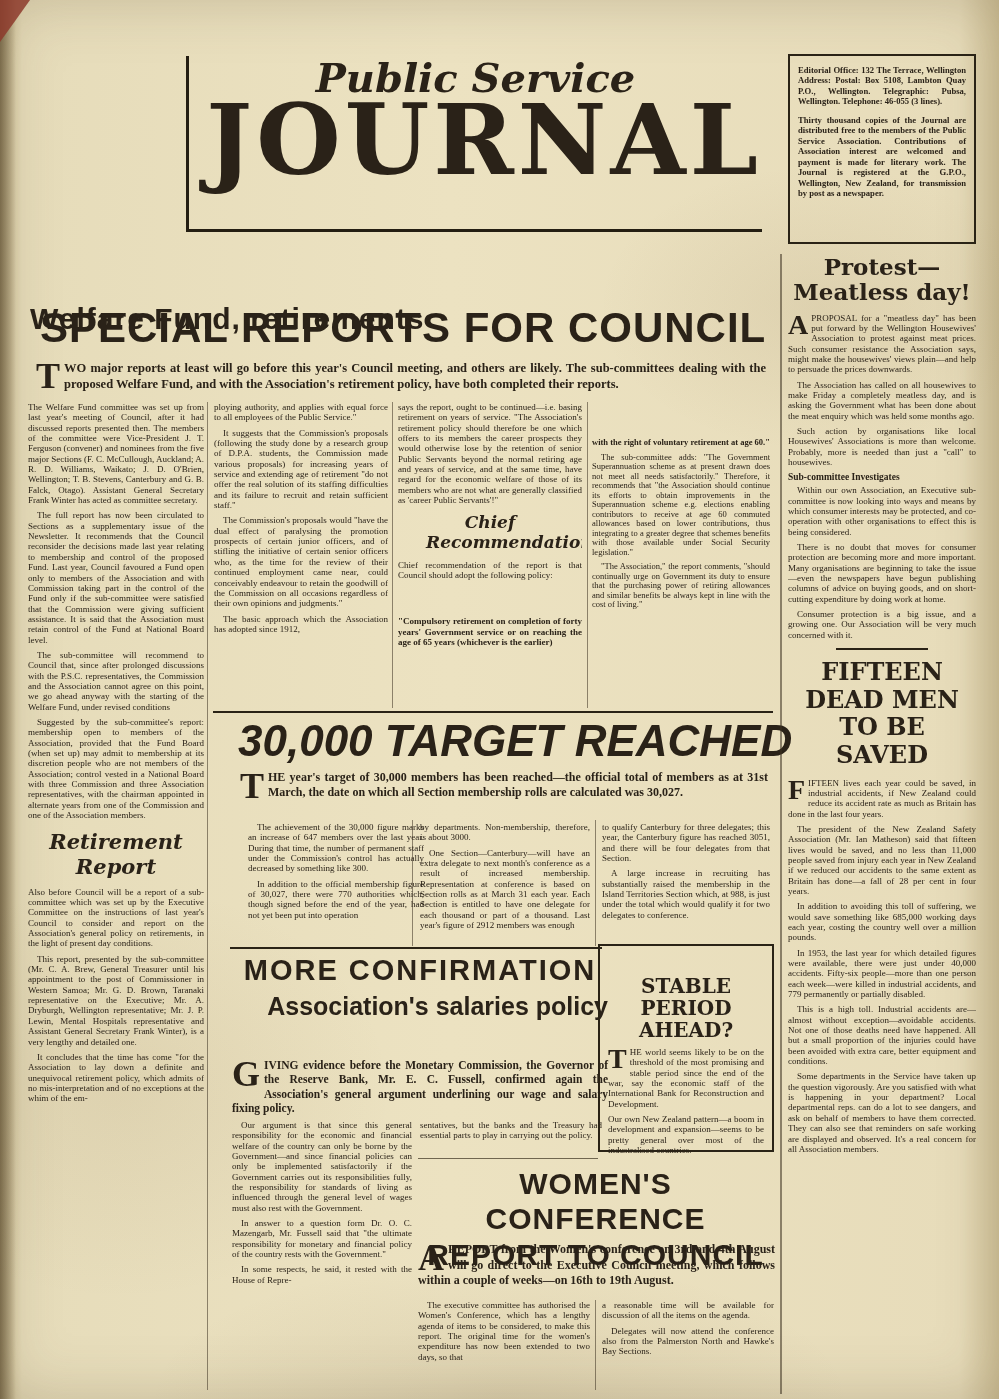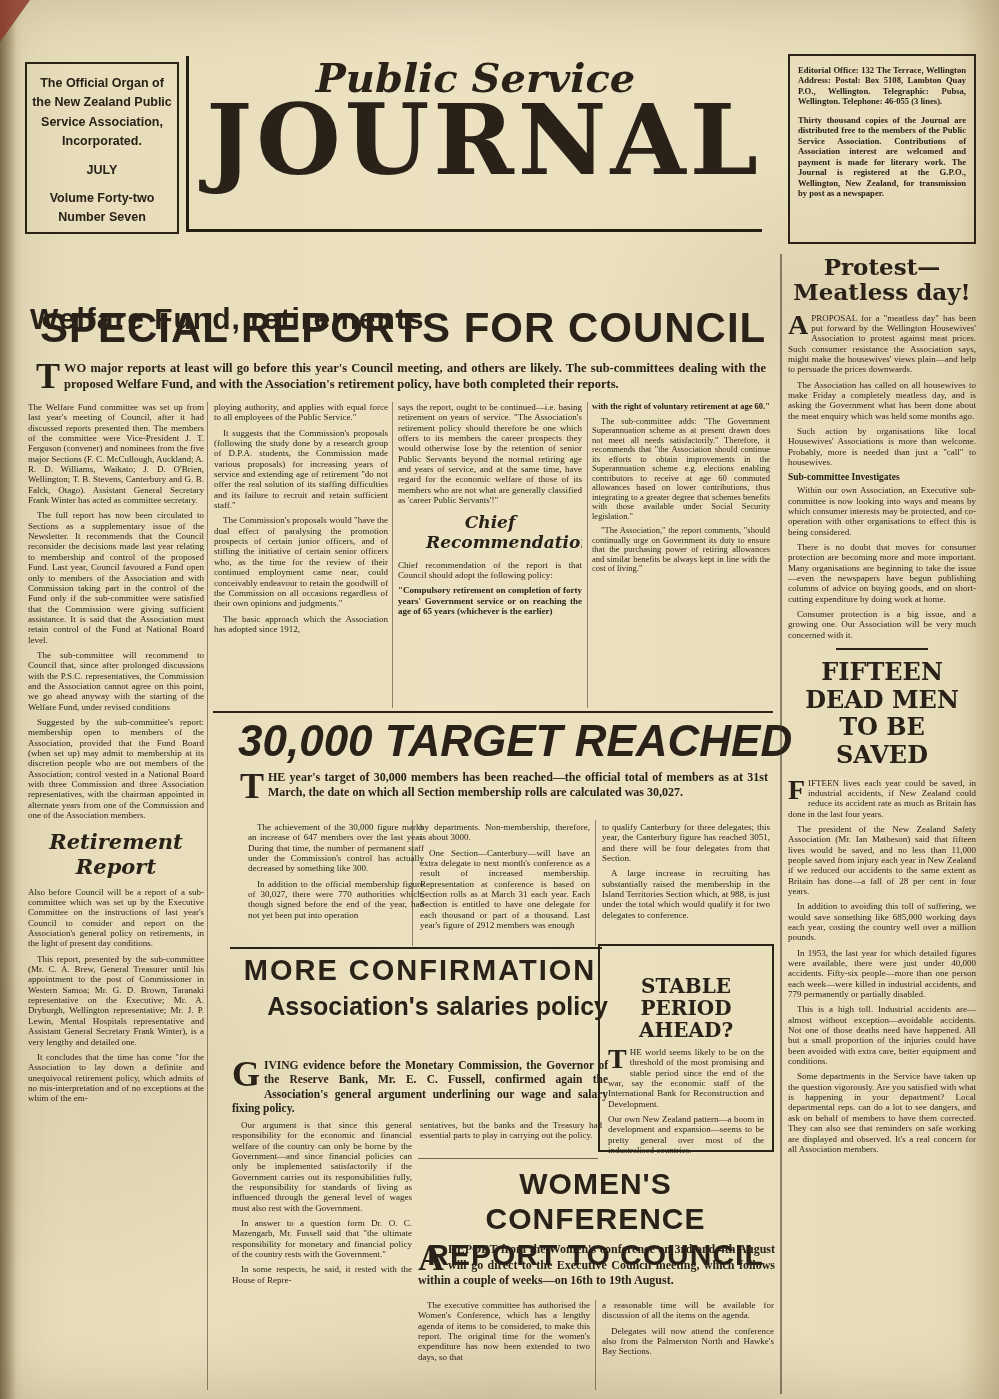--- a/index.html
+++ b/index.html
@@ -35,21 +35,21 @@
   .main-title { font-family:"DejaVu Serif",serif; font-weight:bold; font-size:97px;
     letter-spacing:4px; text-align:right; line-height:.98; margin-top:-5px; }
   .editorial-box { left:788px; top:54px; width:188px; height:190px; border:2px solid #2a2316;
     padding:9px 8px 0; font-weight:bold; font-size:8.6px; line-height:1.22; text-align:justify; }
   .editorial-box p + p { margin-top:8px; }
 
   
   .bt { font-size:9px; line-height:1.15; }
   .bt p { text-align:justify; text-indent:9px; margin-bottom:5px; }
   .bt p.noind { text-indent:0; }
-  .bt p.b { font-weight:bold; }
+  .bt p.b { font-weight:bold;margin-top:36px; }
   .col { overflow:hidden; }
   .tight { font-size:8.5px; line-height:1.12; }
 
   .dc { float:left; font-weight:bold; font-size:28px; line-height:22px; margin:1px 3px 0 0; }
   .dc-lg { float:left; font-weight:bold; font-size:36px; line-height:29px; margin:2px 4px 0 0; }
 
   
   .vr { width:1px; background:rgba(60,50,32,.55); }
   .hr { height:2px; background:#2a2316; }
   .hr-thin { height:1px; background:rgba(60,50,32,.7); }
@@ -95,31 +95,20 @@
     line-height:1.18; letter-spacing:1px; text-align:center; }
   .lead-women { left:418px; top:1242px; width:357px; font-weight:bold; font-size:12px;
     line-height:1.3; text-align:justify; }
 </style>
 </head>
 <body>
 
 <div class="page">
   <div class="corner-mark"></div>
 
-  <div class="abs info-box sans">
-    <div>The Official Organ of</div>
-    <div>the New Zealand Public</div>
-    <div>Service Association,</div>
-    <div>Incorporated.</div>
-    <div class="gap"></div>
-    <div>JULY</div>
-    <div class="gap"></div>
-    <div>Volume Forty-two</div>
-    <div>Number Seven</div>
-  </div>
 
   <div class="abs masthead">
     <div class="script-title">Public Service</div>
     <div class="main-title">JOURNAL</div>
   </div>
 
   <div class="abs editorial-box">
     <p>Editorial Office: 132 The Terrace, Wellington  Address: Postal: Box 5108, Lambton Quay P.O., Wellington. Telegraphic: Pubsa, Wellington. Telephone: 46-055 (3 lines).</p>
     <p>Thirty thousand copies of the Journal are distributed free to the members of the Public Service Association.  Contributions of Association interest are welcomed and payment is made for literary work.  The Journal is registered at the G.P.O., Wellington, New Zealand, for transmission by post as a newspaper.</p>
   </div>

